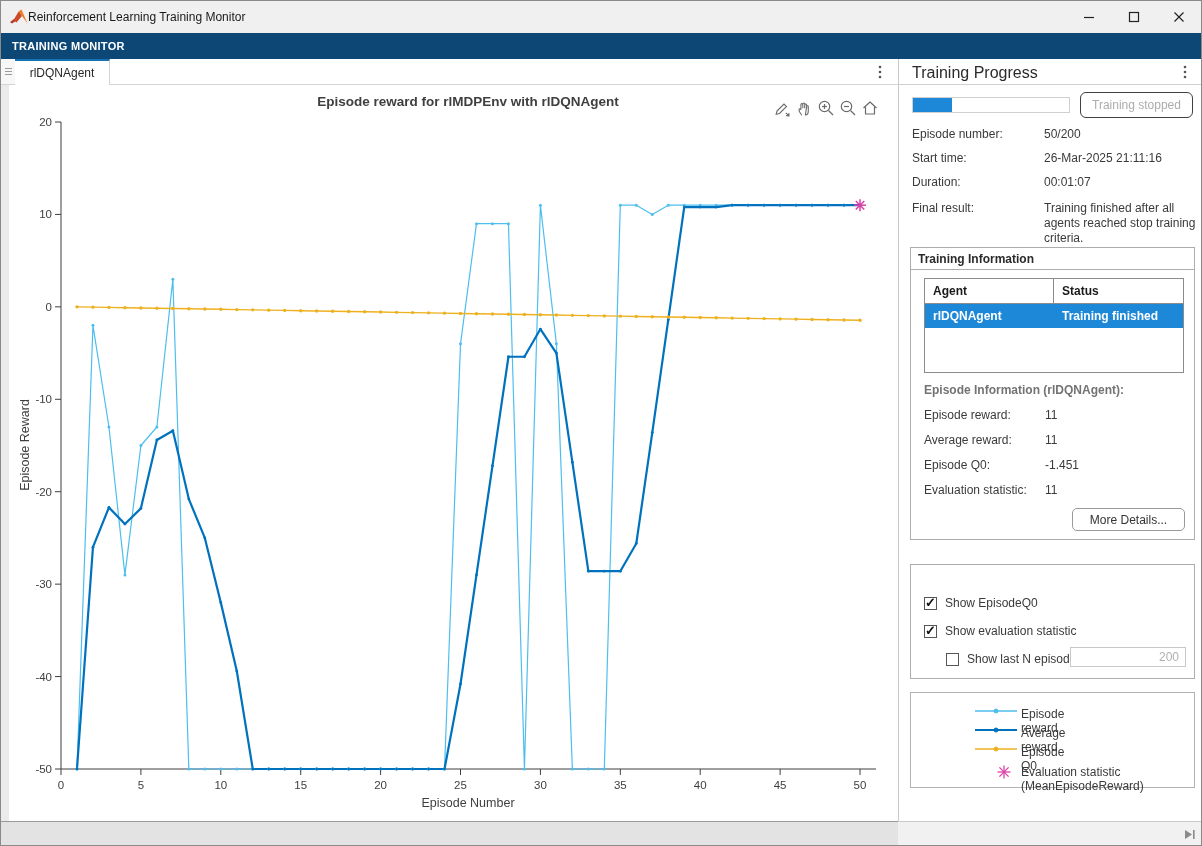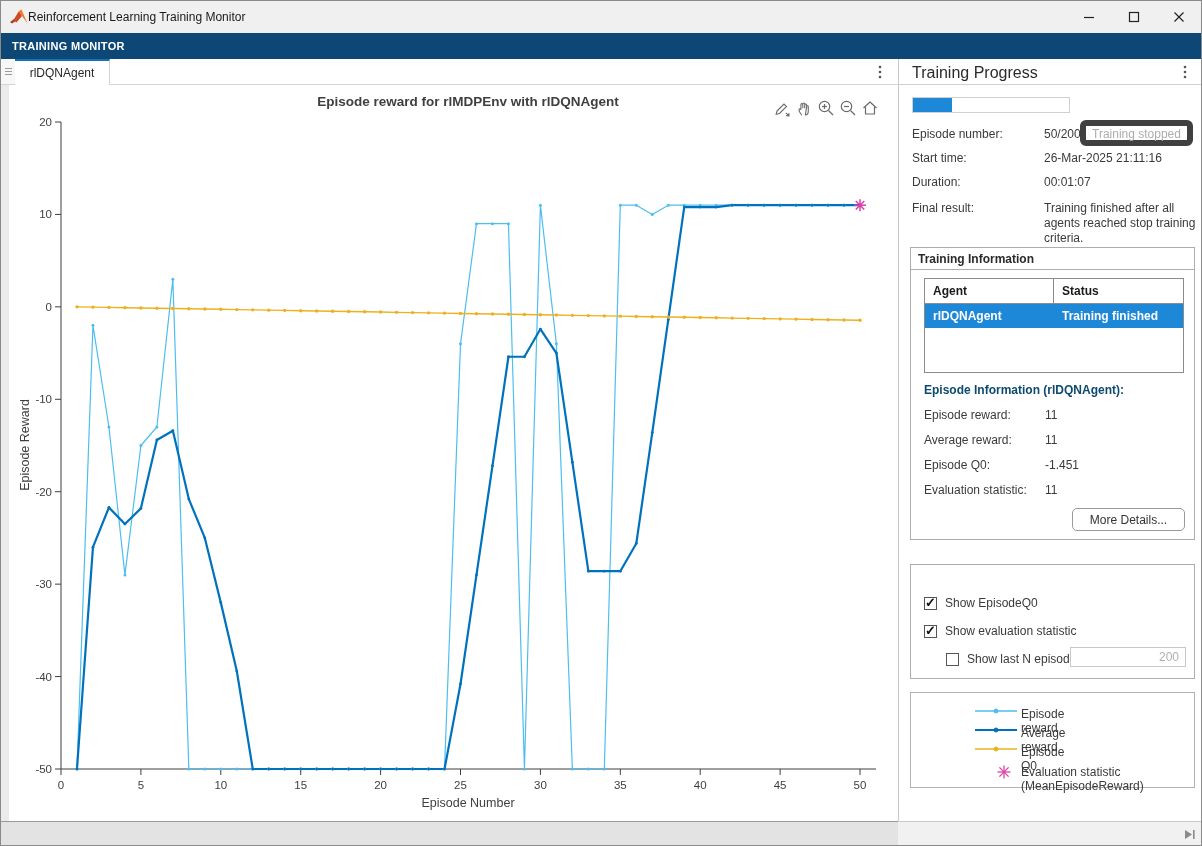--- a/index.html
+++ b/index.html
@@ -27,32 +27,32 @@
   #chart-svg{position:absolute;left:0;top:0;font-family:"Liberation Sans",sans-serif;}
   .chart-title{font-size:13.5px;font-weight:bold;fill:#3f3f3f;}
   .axis-label{font-size:12.5px;fill:#3f3f3f;}
   
   .panel{position:absolute;left:897px;top:58px;width:305px;height:762px;background:#ffffff;border-left:1px solid #c9c9c9;box-sizing:border-box;}
   .panel-header{position:absolute;left:0;top:0;width:100%;height:26px;border-bottom:1px solid #d0d0d0;box-sizing:border-box;}
   .panel-header .ph-title{position:absolute;left:13px;top:5px;font-size:16px;color:#2b2b2b;}
   .panel-dots{position:absolute;right:10px;top:4px;width:16px;height:18px;display:flex;align-items:center;justify-content:center;}
   .progress-track{position:absolute;left:13px;top:38px;width:158px;height:16px;background:#ffffff;border:1px solid #d0d0d0;box-sizing:border-box;}
   .progress-fill{height:100%;background:#1d87d8;}
-  .stop-btn{position:absolute;left:181px;top:33px;width:113px;height:26px;background:#ffffff;border:6px solid #404040;border-radius:6px;color:#adadad;font-size:12px;font-family:"Liberation Sans",sans-serif;margin-top:28px;}
+  .stop-btn{position:absolute;left:181px;top:33px;width:113px;height:26px;background:#ffffff;border:1px solid #404040;border-radius:6px;color:#adadad;font-size:12px;font-family:"Liberation Sans",sans-serif;}
   .fieldrow{position:absolute;left:13px;height:16px;color:#3a3a3a;}
   .fieldrow .fr-value{position:absolute;left:132px;width:152px;color:#3a3a3a;}
   .section{position:absolute;left:11px;width:285px;border:1px solid #adadad;box-sizing:border-box;background:#ffffff;}
   .section-header{height:22px;border-bottom:1px solid #adadad;box-sizing:border-box;font-weight:bold;color:#2b2b2b;padding:4px 0 0 7px;font-size:12px;}
   .ti-table{position:absolute;left:13px;top:30px;width:260px;height:95px;border:1px solid #8c8c8c;box-sizing:border-box;background:#ffffff;}
   .ti-thead{display:flex;height:25px;border-bottom:1px solid #8c8c8c;box-sizing:border-box;font-weight:bold;}
   .ti-th{width:130px;box-sizing:border-box;padding:5px 0 0 8px;}
   .ti-th:first-child{border-right:1px solid #8c8c8c;}
   .ti-row{display:flex;height:24px;background:#1d87d8;color:#ffffff;font-weight:bold;}
   .ti-td{width:130px;box-sizing:border-box;padding:5px 0 0 8px;}
-  .ep-title{position:absolute;left:13px;top:135px;font-weight:bold;color:#0c4a6e;}
+  .ep-title{position:absolute;left:13px;top:135px;font-weight:bold;color:#737373;}
   .ep-row{position:absolute;left:13px;height:16px;color:#3a3a3a;}
   .ep-row .ep-value{position:absolute;left:121px;color:#3a3a3a;}
   .details-btn{position:absolute;left:161px;top:260px;width:113px;height:23px;background:#ffffff;border:1px solid #9a9a9a;border-radius:5px;color:#333;font-size:12px;font-family:"Liberation Sans",sans-serif;}
   .cb-row{position:absolute;left:13px;height:18px;display:flex;align-items:center;color:#3a3a3a;}
   .checkbox{width:13px;height:13px;border:1px solid #555;background:#fff;box-sizing:border-box;margin-right:8px;position:relative;}
   .checkbox.checked::after{content:"\2713";position:absolute;left:0px;top:-3px;font-size:13px;font-weight:bold;color:#111;}
   .n-input{position:absolute;left:146px;top:-3px;width:116px;height:20px;border:1px solid #c9c9c9;color:#b0b0b0;text-align:right;padding-right:6px;box-sizing:border-box;font-size:12px;background:#fff;font-family:"Liberation Sans",sans-serif;}
   .legendbox{position:absolute;left:11px;top:633px;width:285px;height:96px;border:1px solid #b3b3b3;box-sizing:border-box;background:#ffffff;}
   .lg-row{position:absolute;left:0;height:16px;color:#3a3a3a;}
   .lg-swatch{position:absolute;left:64px;top:1px;}

